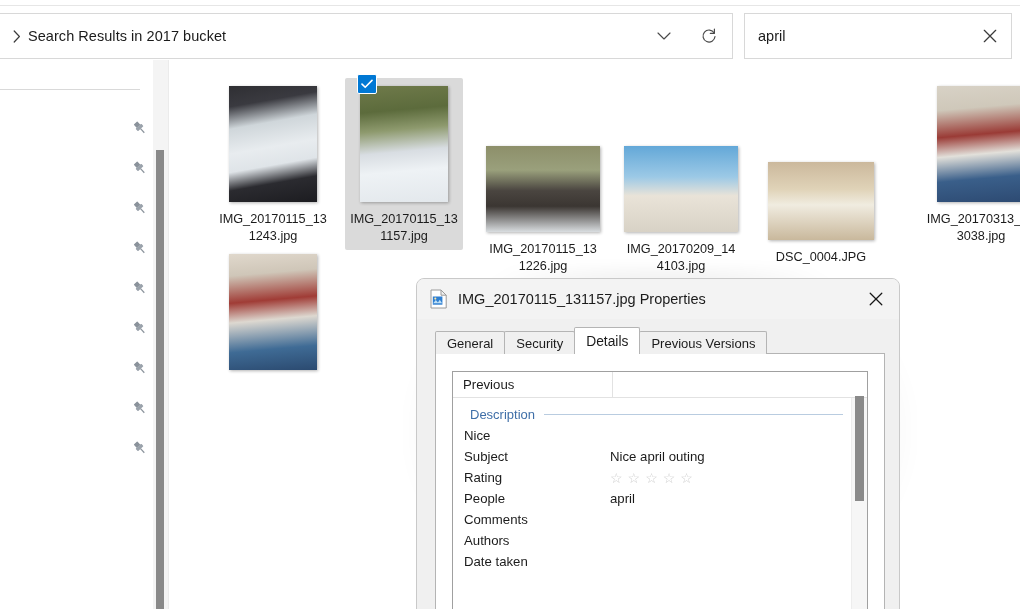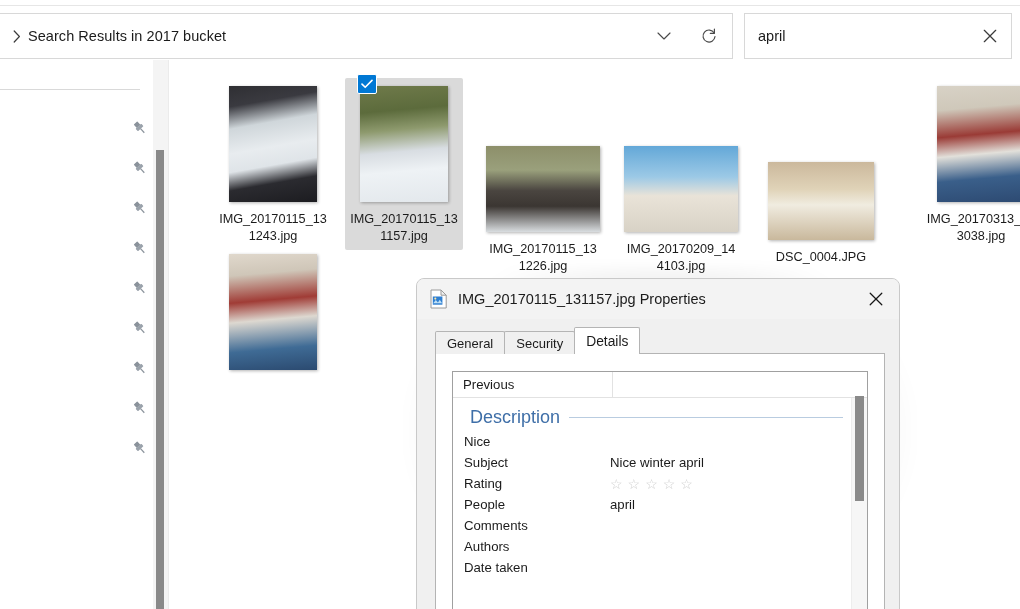--- a/index.html
+++ b/index.html
@@ -282,21 +282,21 @@
   .prop-header .col-pad {
     width: 32px;
     height: 26px;
   }
   .group-head {
     display: flex; align-items: center;
     margin: 9px 0 3px 0;
     padding-left: 17px;
   }
   .group-head-text {
-    font-size: 18px;
+    font-size: 13px;
     color: #3f6fa8;
     white-space: nowrap;
     text-align: center;
   }
   .group-rule {
     flex: 1;
     height: 1px;
     background: #b9cce0;
     margin-left: 9px;
     margin-right: 24px;
@@ -537,20 +537,21 @@
           <path d="M1.2 1.2L12.8 12.8M12.8 1.2L1.2 12.8" stroke="#161616" stroke-width="1.25" stroke-linecap="round"></path>
         </svg>
       </span>
     </div>
 
     <div class="dlg-body">
       <div class="tabstrip" id="tabstrip">
           <div class="tab">General</div>
           <div class="tab">Security</div>
           <div class="tab active">Details</div>
+          <div class="tab">Previous Versions</div>
         </div>
 
       <div class="tab-content">
         <div class="prop-list">
 
           <div class="prop-header">
             <span class="col-prop">Previous</span>
             <span class="col-pad"></span>
           </div>
 
@@ -558,21 +559,21 @@
               <div class="group-head">
                 <span class="group-head-text">Description</span>
                 <span class="group-rule"></span>
               </div>
               <div class="prop-row">
                 <span class="pname">Nice</span>
                 <span class="pval"></span>
               </div>
               <div class="prop-row">
                 <span class="pname">Subject</span>
-                <span class="pval">Nice winter april</span>
+                <span class="pval">Nice april outing</span>
               </div>
               <div class="prop-row">
                 <span class="pname">Rating</span>
                 <span class="pval">
                   <span class="stars">
                     <span>☆</span>
                     <span>☆</span>
                     <span>☆</span>
                     <span>☆</span>
                     <span>☆</span>

